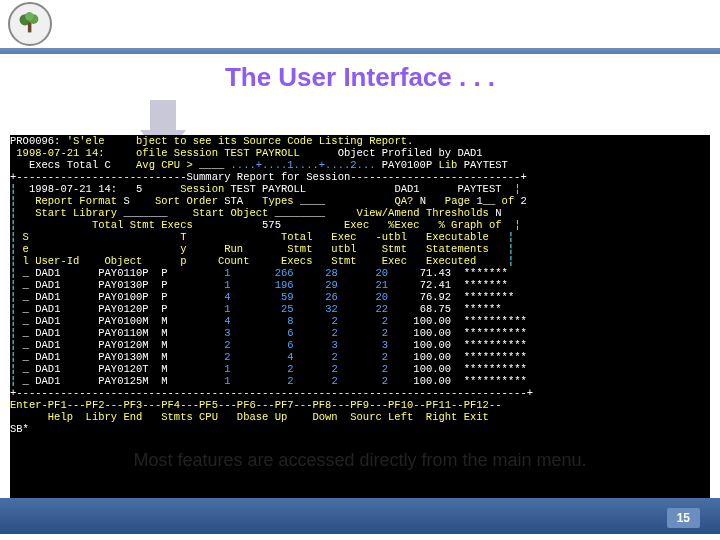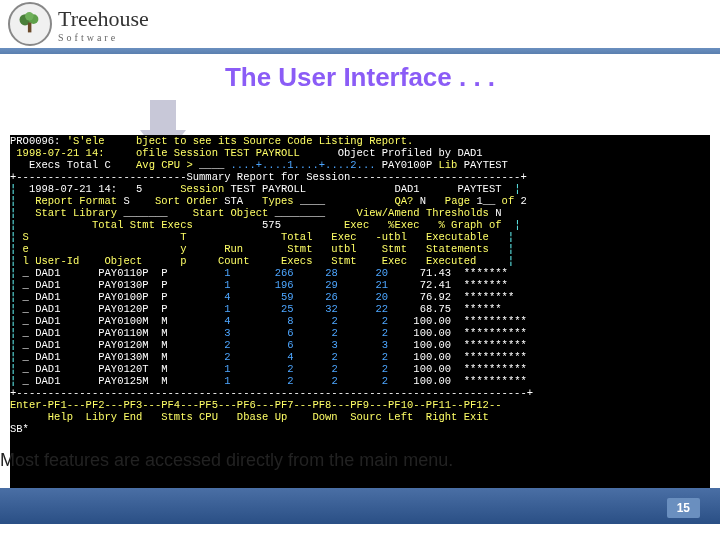--- a/index.html
+++ b/index.html
@@ -10,39 +10,35 @@
   .tree svg{width:100%;height:100%;}
   .brand{font-family:'Times New Roman',serif;font-size:22px;color:#333;}
   .stripe{position:absolute;top:48px;left:0;width:100%;height:6px;background:linear-gradient(#6a8fbf, #5a7faf);}
   .slide-title{position:absolute;top:62px;left:0;width:100%;text-align:center;font-size:26px;font-weight:bold;color:#8b5cf6;}
   .arrow{position:absolute;top:100px;left:140px;width:46px;height:60px;}
   .arrow svg{width:100%;height:100%;}
   .term{position:absolute;top:135px;left:10px;width:700px;height:364px;background:#000;font-family:'Courier New',monospace;font-size:10.5px;line-height:12px;white-space:pre;overflow:hidden;color:#4da6ff;}
   .term .y{color:#ffff66;}
   .term .w{color:#fff;}
   .term .c{color:#66ffff;}
-  .caption{position:absolute;top:450px;left:0;width:100%;font-size:18px;color:#222;}
-  .footer{position:absolute;bottom:16px;left:0;width:100%;height:36px;background:linear-gradient(#4a6fa5,#2a4f85);}
+  .caption{position:absolute;top:450px;left:0;width:100%;text-align:center;font-size:18px;color:#222;}
+  .footer{position:absolute;bottom:6px;left:0;width:100%;height:36px;background:linear-gradient(#4a6fa5,#2a4f85);}
   .pagebox{position:absolute;right:20px;bottom:6px;background:#6a8fbf;color:#fff;font-size:12px;font-weight:bold;padding:3px 10px;border-radius:2px;}
 </style>
 </head>
 <body>
 
 <div class="logo-bar">
   <div class="logo-circle">
     <div class="tree"><svg viewBox="0 0 40 40">
           <circle cx="13" cy="14" r="8" fill="#4a7f3a"></circle>
           <circle cx="25" cy="13" r="7" fill="#5fa04a"></circle>
           <circle cx="19" cy="9" r="6" fill="#6fb05a"></circle>
           <rect x="17" y="18" width="5" height="14" fill="#6a4a2a"></rect>
         </svg></div>
-  </div>
-  <div>
-    <div class="brand">Treehouse</div>
-    <div style="font-family:'Times New Roman',serif;font-size:10px;letter-spacing:3px;color:#666;">Software</div>
   </div>
 </div>
 <div class="stripe"></div>
 <div class="slide-title">The User Interface . . .</div>
 
 <div class="arrow">
   <svg viewBox="0 0 46 60">
       <path d="M10 0 H36 V30 H46 L23 60 L0 30 H10 Z" fill="#c8c8d8"></path>
     </svg>
 </div>

